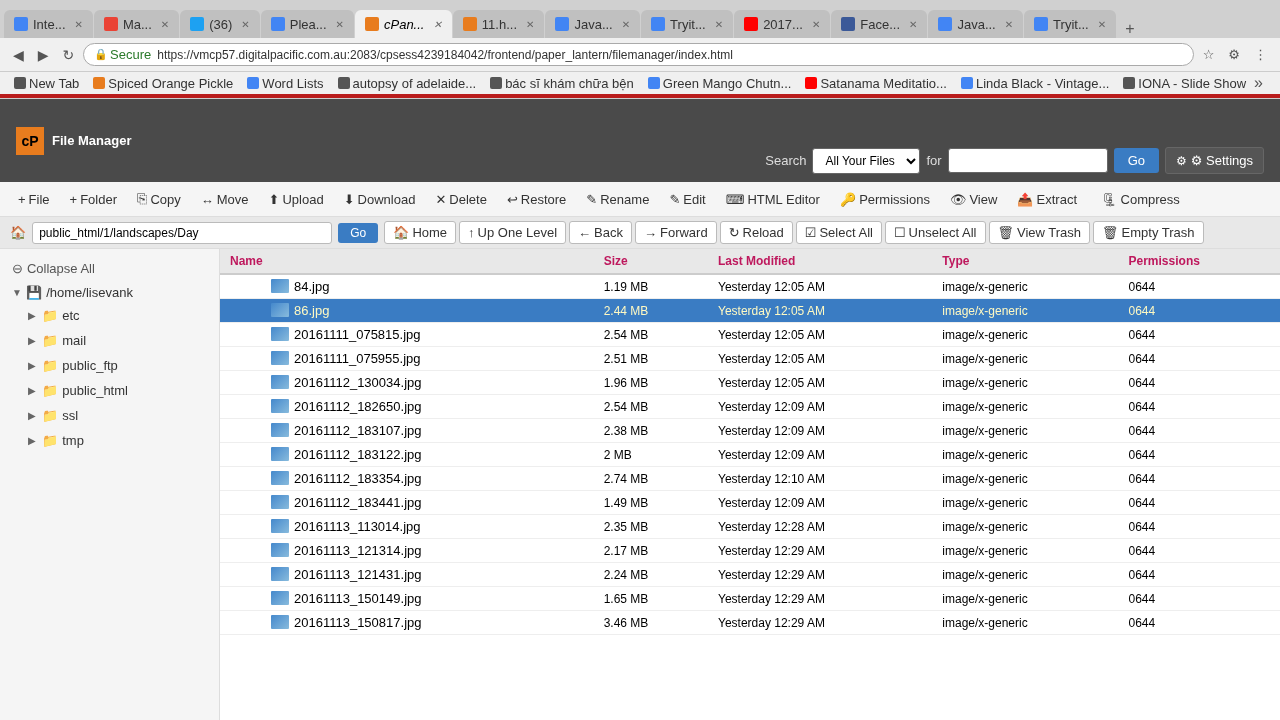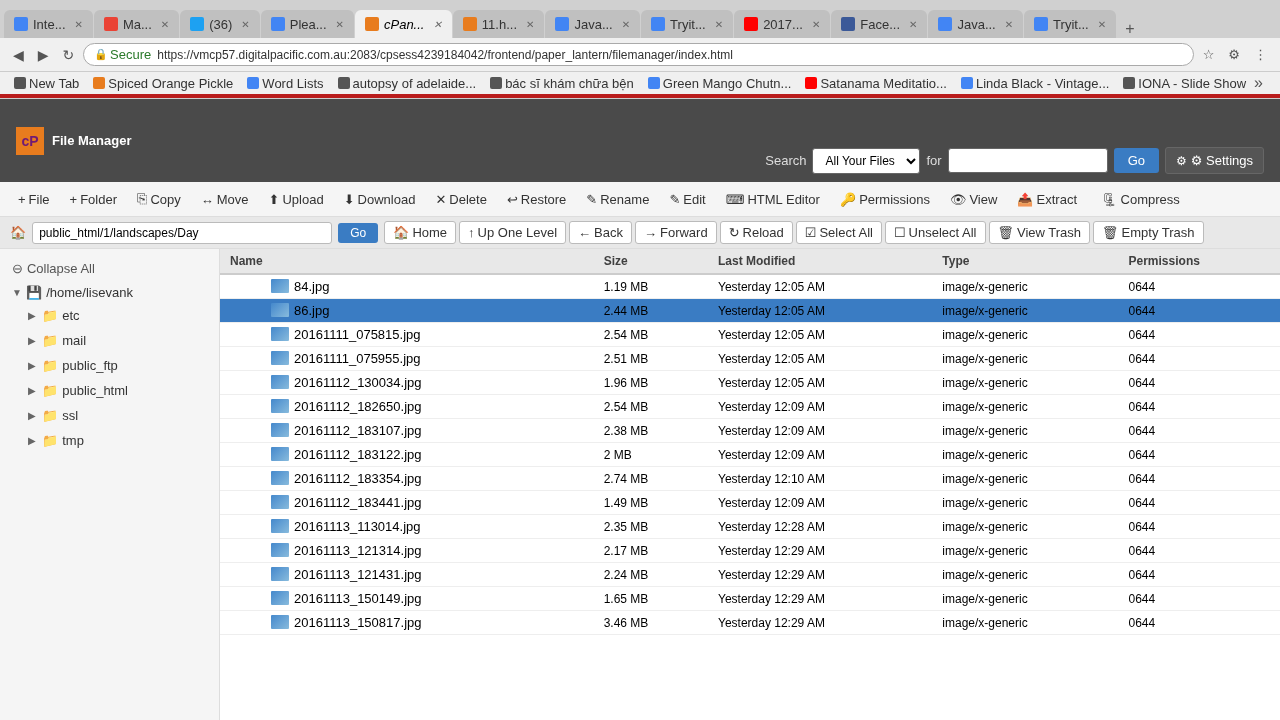--- a/index.html
+++ b/index.html
@@ -25,21 +25,21 @@
     .bookmarks-bar { display: flex; align-items: center; background: #f0f0f0; padding: 2px 8px; border-bottom: 4px solid #b91c1c; height: 26px; gap: 2px; overflow: hidden; }
     .bookmark { display: flex; align-items: center; gap: 3px; padding: 2px 6px; font-size: 11px; color: #333; cursor: pointer; border-radius: 3px; white-space: nowrap; }
     .bookmark-favicon { width: 12px; height: 12px; border-radius: 2px; display: inline-block; background: #888; }
 
     
     .app-container { display: flex; flex-direction: column; height: calc(720px - 38px - 34px - 26px); background: #fff; }
 
     
     .app-header { display: flex; align-items: center; background: #4a4a4a; padding: 8px 16px; gap: 12px; color: white; }
     .app-logo { display: flex; align-items: center; gap: 8px; font-size: 18px; font-weight: bold; color: white; }
-    .logo-icon { width: 28px; height: 28px; border-radius: 0; background: #e87c1e; display: flex; align-items: center; justify-content: center; color: #701a75; font-weight: bold; font-size: 14px; }
+    .logo-icon { width: 28px; height: 28px; border-radius: 0; background: #e87c1e; display: flex; align-items: center; justify-content: center; color: #000000; font-weight: bold; font-size: 14px; }
     .header-spacer { flex: 1; }
     .search-section { display: flex; align-items: center; gap: 6px; margin-top: 40px; }
     .search-label { color: #ddd; font-size: 13px; }
     .search-select { padding: 4px 8px; border: 1px solid #666; border-radius: 3px; background: #fff; font-size: 12px; }
     .search-for { color: #ddd; font-size: 13px; }
     .search-input { padding: 4px 8px; border: 1px solid #666; border-radius: 3px; width: 160px; }
     .go-btn { background: #3a7cc3; color: white; border: none; padding: 5px 14px; border-radius: 3px; cursor: pointer; font-size: 13px; }
     .settings-btn { background: #555; color: white; border: 1px solid #666; padding: 5px 10px; border-radius: 3px; cursor: pointer; font-size: 12px; display: flex; align-items: center; gap: 4px; }
 
     
@@ -64,24 +64,24 @@
     .tree-item { padding: 2px 0; }
     .tree-label { display: flex; align-items: center; gap: 4px; padding: 3px 12px; cursor: pointer; font-size: 12px; color: #333; white-space: nowrap; }
     .tree-arrow { color: #666; font-size: 10px; width: 10px; }
     .tree-icon { font-size: 13px; }
     .folder-icon { color: #e8a020; }
     .tree-children { margin-left: 16px; }
 
     
     .file-list { flex: 1; overflow-y: auto; }
     .file-table { width: 100%; border-collapse: collapse; }
-    .file-table thead th { background: #e8e8e8; border-bottom: 2px solid #ccc; padding: 5px 10px; text-align: left; font-size: 12px; font-weight: bold; color: #404040; position: sticky; top: 0; z-index: 1; }
+    .file-table thead th { background: #e8e8e8; border-bottom: 2px solid #ccc; padding: 5px 10px; text-align: left; font-size: 12px; font-weight: bold; color: #be185d; position: sticky; top: 0; z-index: 1; }
     .file-table tbody tr { cursor: pointer; }
     .file-table tbody tr.selected { background: #3a7cc3; color: white; }
-    .file-table tbody tr.selected td { color: #000000; }
+    .file-table tbody tr.selected td { color: #fef9c3; }
     .file-table tbody td { padding: 4px 10px; border-bottom: 1px solid #eee; font-size: 12px; white-space: nowrap; }
     .file-icon { width: 18px; height: 14px; background: #888; border-radius: 1px; display: inline-block; margin-right: 5px; vertical-align: middle; }
     .file-icon.img-icon { background: linear-gradient(135deg, #4488cc 0%, #88bbdd 100%); }
     .file-name-cell { display: flex; align-items: flex-start; margin-left: 41px; }
   </style>
 </head>
 <body>
 
 <div class="browser-chrome">
   <div class="tab-bar">

